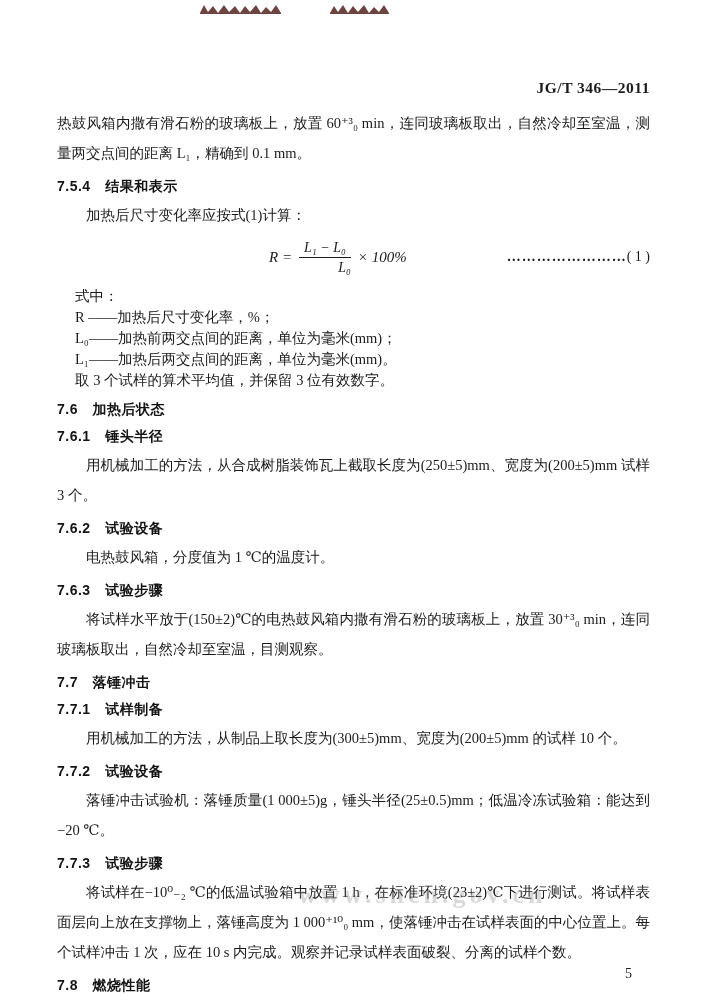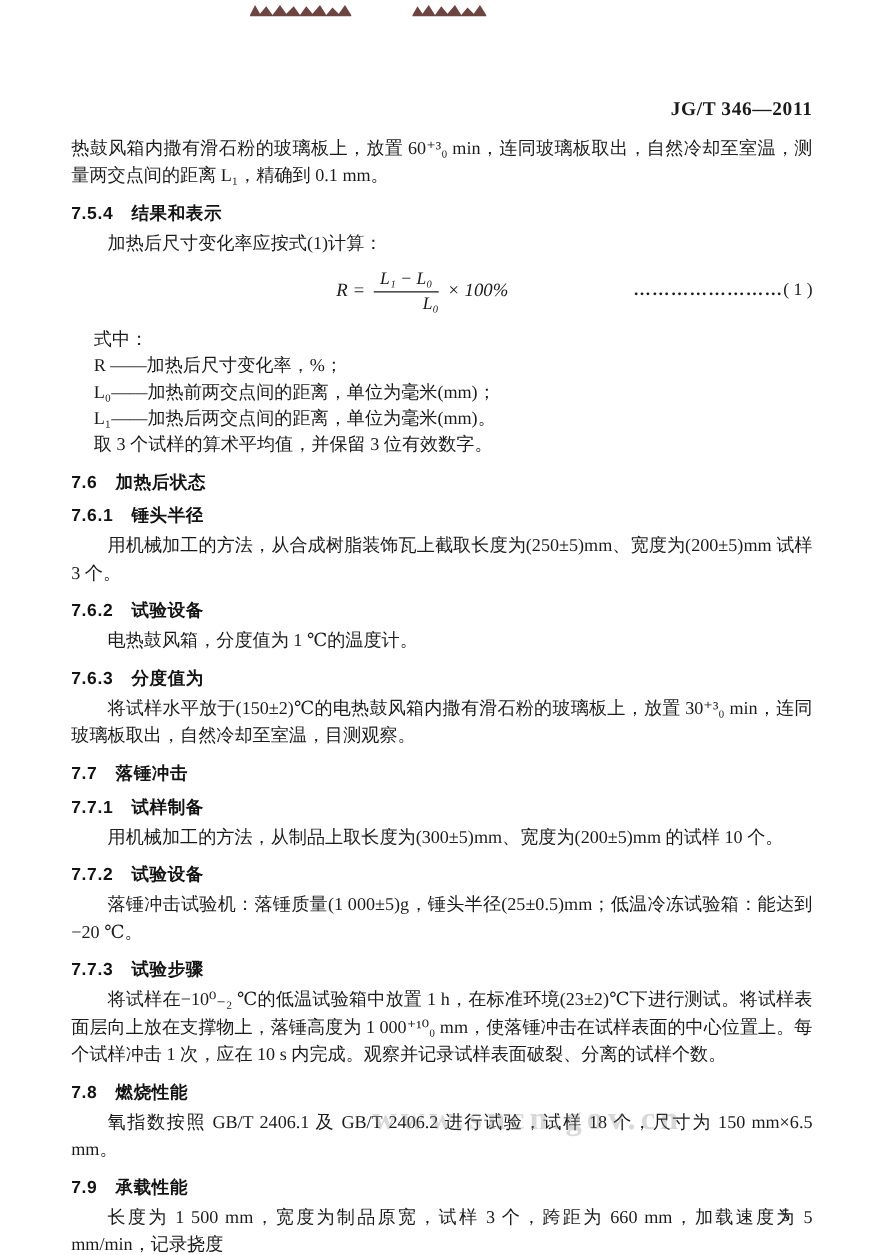--- a/index.html
+++ b/index.html
@@ -23,21 +23,21 @@
   .std-header {
     text-align: right;
     font-size: 15.5px;
     font-weight: bold;
     letter-spacing: 0.5px;
     line-height: 20px;
     margin: 0 0 10px 0;
   }
   p.body-p {
     font-size: 14.5px;
-    line-height: 22px;
+    line-height: 30px;
     margin: 0 0 2px 0;
     text-align: justify;
   }
   p.indent { text-indent: 2em; }
   p.def {
     font-size: 14.5px;
     line-height: 21px;
     margin: 0 0 0 18px;
     text-align: justify;
   }
@@ -160,21 +160,21 @@
   <p class="def">L₁——加热后两交点间的距离，单位为毫米(mm)。</p>
   <p class="def">取 3 个试样的算术平均值，并保留 3 位有效数字。</p>
 
   <div class="heading">7.6　加热后状态</div>
   <div class="heading">7.6.1　锤头半径</div>
   <p class="body-p indent">用机械加工的方法，从合成树脂装饰瓦上截取长度为(250±5)mm、宽度为(200±5)mm 试样 3 个。</p>
 
   <div class="heading">7.6.2　试验设备</div>
   <p class="body-p indent">电热鼓风箱，分度值为 1 ℃的温度计。</p>
 
-  <div class="heading">7.6.3　分度值为</div>
+  <div class="heading">7.6.3　试验步骤</div>
   <p class="body-p indent">将试样水平放于(150±2)℃的电热鼓风箱内撒有滑石粉的玻璃板上，放置 30⁺³₀ min，连同玻璃板取出，自然冷却至室温，目测观察。</p>
 
   <div class="heading">7.7　落锤冲击</div>
   <div class="heading">7.7.1　试样制备</div>
   <p class="body-p indent">用机械加工的方法，从制品上取长度为(300±5)mm、宽度为(200±5)mm 的试样 10 个。</p>
 
   <div class="heading">7.7.2　试验设备</div>
   <p class="body-p indent">落锤冲击试验机：落锤质量(1 000±5)g，锤头半径(25±0.5)mm；低温冷冻试验箱：能达到−20 ℃。</p>
 
   <div class="heading">7.7.3　试验步骤</div>

